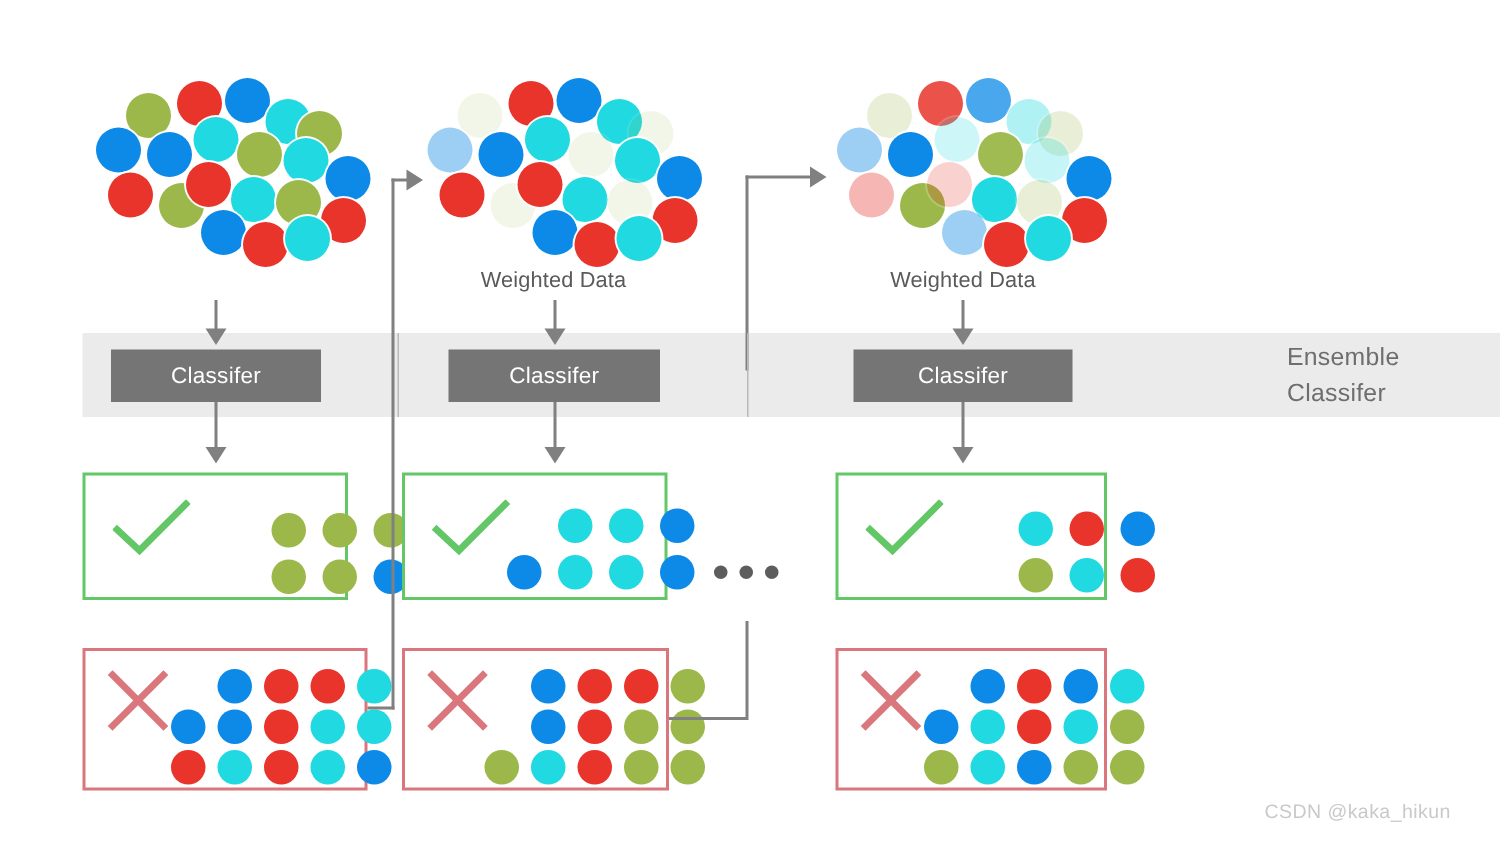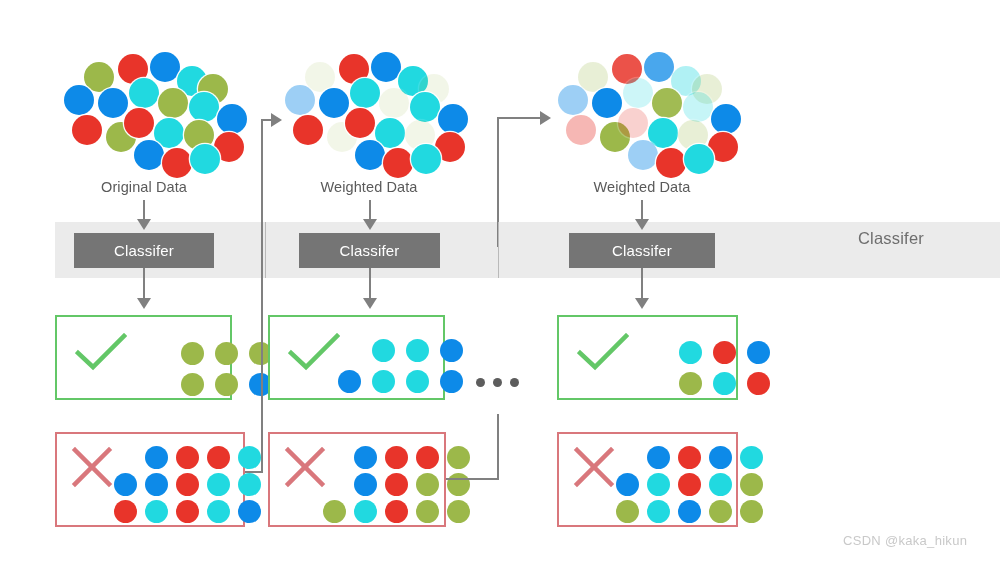--- a/index.html
+++ b/index.html
@@ -77,20 +77,21 @@
     color:#c9c9c9;font-size:13px;letter-spacing:.3px;white-space:nowrap;
   }
 </style>
 </head>
 <body>
 
 <div id="stage">
 
   <div class="ensemble-band"></div>
   <div class="ensemble-label">
+    <div>Ensemble</div>
     <div>Classifer</div>
   </div>
 
   <div class="cluster k0">
       <div class="d" style="left: 22px; top: 10px; width: 30px; height: 30px; background: rgb(156, 184, 74); opacity: 1;"></div>
       <div class="d" style="left: 56px; top: 2px; width: 30px; height: 30px; background: rgb(232, 52, 42); opacity: 1;"></div>
       <div class="d" style="left: 88px; top: 0px; width: 30px; height: 30px; background: rgb(13, 138, 232); opacity: 1;"></div>
       <div class="d" style="left: 115px; top: 14px; width: 30px; height: 30px; background: rgb(33, 217, 224); opacity: 1;"></div>
       <div class="d" style="left: 136px; top: 22px; width: 30px; height: 30px; background: rgb(156, 184, 74); opacity: 1;"></div>
       <div class="d" style="left: 2px; top: 33px; width: 30px; height: 30px; background: rgb(13, 138, 232); opacity: 1;"></div>
@@ -147,21 +148,20 @@
       <div class="d" style="left: 44px; top: 70px; width: 30px; height: 30px; background: rgb(156, 184, 74); opacity: 1;"></div>
       <div class="d" style="left: 62px; top: 56px; width: 30px; height: 30px; background: rgb(232, 52, 42); opacity: 0.22;"></div>
       <div class="d" style="left: 92px; top: 66px; width: 30px; height: 30px; background: rgb(33, 217, 224); opacity: 1;"></div>
       <div class="d" style="left: 122px; top: 68px; width: 30px; height: 30px; background: rgb(156, 184, 74); opacity: 0.22;"></div>
       <div class="d" style="left: 152px; top: 80px; width: 30px; height: 30px; background: rgb(232, 52, 42); opacity: 1;"></div>
       <div class="d" style="left: 72px; top: 88px; width: 30px; height: 30px; background: rgb(13, 138, 232); opacity: 0.4;"></div>
       <div class="d" style="left: 100px; top: 96px; width: 30px; height: 30px; background: rgb(232, 52, 42); opacity: 1;"></div>
       <div class="d" style="left: 128px; top: 92px; width: 30px; height: 30px; background: rgb(33, 217, 224); opacity: 1;"></div>
     </div>
 
-  <div class="cluster-label l0">Original Data</div>
   <div class="cluster-label l1">Weighted Data</div>
   <div class="cluster-label l2">Weighted Data</div>
 
   <div class="clf c0">Classifer</div>
   <div class="clf c1">Classifer</div>
   <div class="clf c2">Classifer</div>
 
   <div class="resbox ok gb0">
       <svg width="52" height="40" viewBox="0 0 52 40" style="position: absolute; left: 18px; top: 16px;">
         <path d="M3 20 L18 34 L49 3" stroke="#63c767" stroke-width="4.5" fill="none" stroke-linecap="square"></path>

